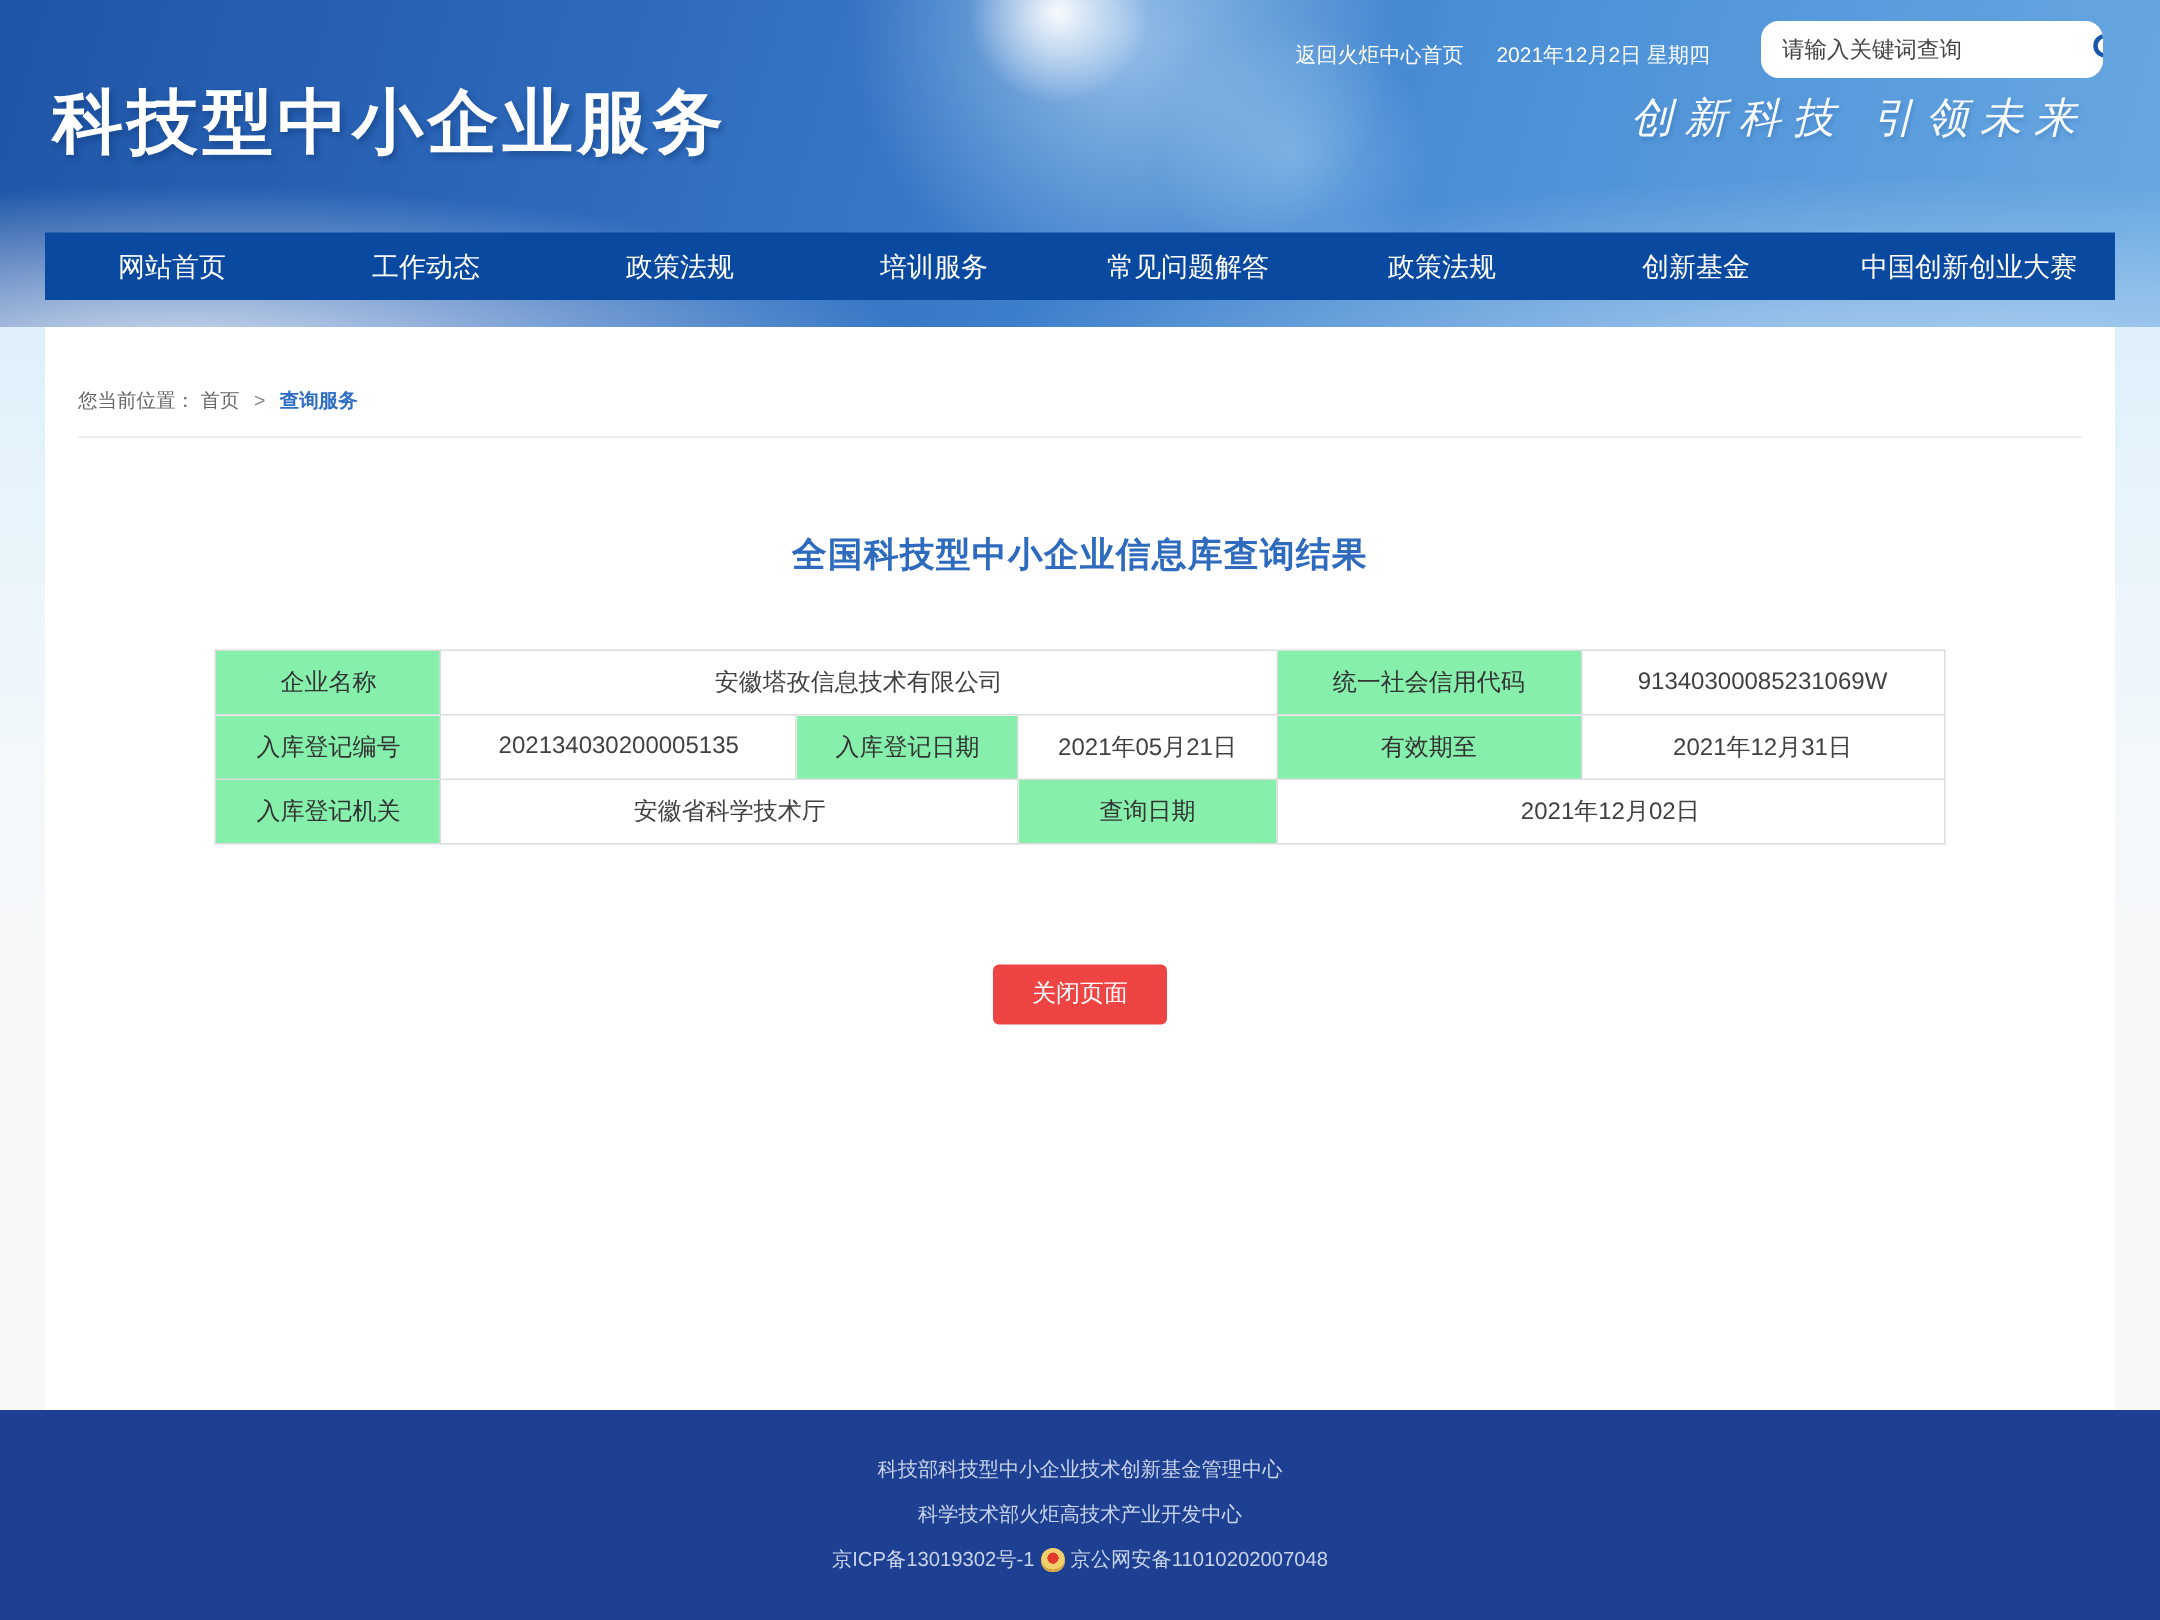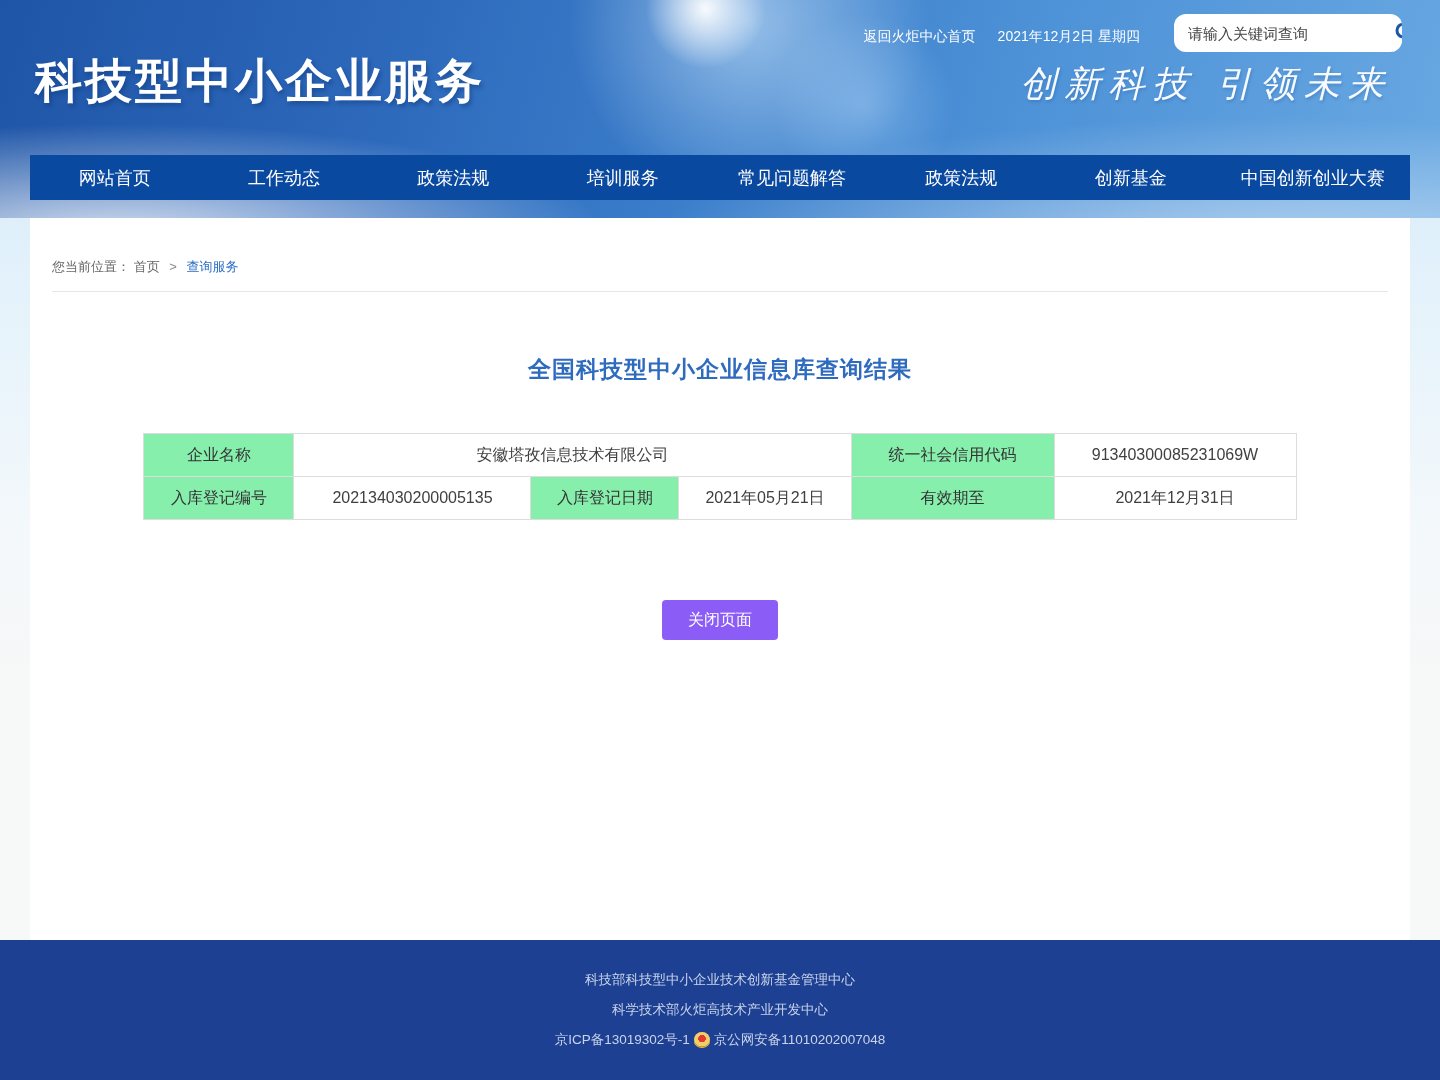--- a/index.html
+++ b/index.html
@@ -40,21 +40,21 @@
   .logo {
     position:absolute; top:50px; left:35px;
     font-family:"Liberation Serif","DejaVu Serif",serif;
     font-weight:bold; font-size:47px; letter-spacing:3px; color:#ffffff;
     text-shadow:2px 3px 4px rgba(10,50,110,.45);
     white-space:nowrap;
   }
   .slogan {
     position:absolute; top:60px; right:48px;
     font-family:"DejaVu Serif","Liberation Serif",serif;
-    font-style:italic; font-size:36px; letter-spacing:8px;
+    font-style:italic; font-size:28px; letter-spacing:8px;
     color:rgba(255,255,255,.96); white-space:nowrap;
     text-shadow:1px 2px 3px rgba(30,80,150,.3);
   }
 
   
   .nav {
     position:absolute; top:155px; left:30px; width:1380px; height:45px;
     background:#0a49a0; display:flex; align-items:stretch;
   }
   .nav-item {
@@ -67,39 +67,39 @@
   .content {
     position:absolute; top:218px; left:30px; width:1380px; height:722px;
     background:#ffffff;
   }
   .breadcrumb {
     margin:0 22px; padding:40px 0 15px 0; font-size:13px; color:#666;
     border-bottom:1px solid #e7e7e7;
   }
   .breadcrumb a { text-decoration:none; cursor:pointer; }
   .breadcrumb a.home { color:#666; }
-  .breadcrumb a.current { color:#2e6fc4; }
+  .breadcrumb a.current { color:#2e6fc4;font-weight:bold; }
   .breadcrumb .sep { margin:0 6px; color:#888; }
   .page-title {
     margin-top:62px; text-align:center;
     font-size:23px; font-weight:bold; color:#2e6bbf; letter-spacing:1px;
   }
   table.result {
     margin:48px auto 0 auto; border-collapse:collapse; width:1152px; table-layout:fixed;
   }
   table.result td {
     border:1px solid #ddd; height:43px; text-align:center;
     font-size:16px; color:#404040; background:#ffffff; padding:0 6px;
     overflow:hidden; white-space:nowrap;
   }
   table.result td.lbl { background:#86efac; color:#333; }
   .btn-row { text-align:center; margin-top:80px; }
   .close-btn {
     display:inline-block; width:116px; height:40px; line-height:40px;
-    background:#8b5cf6; color:#ffffff; font-size:16px; text-align:center;
+    background:#ef4444; color:#ffffff; font-size:16px; text-align:center;
     border:none; border-radius:4px; cursor:pointer; font-family:inherit;
   }
 
   
   .footer {
     position:absolute; top:940px; left:0; width:1440px; height:140px;
     background:#1d4092; color:#c9d4ea; font-size:13.5px; text-align:center;
     padding-top:25px; line-height:30px;
   }
   .footer .row4 { display:flex; align-items:center; justify-content:center; gap:4px; }
@@ -172,20 +172,26 @@
         <td>91340300085231069W</td>
       </tr>
       <tr>
         <td class="lbl">入库登记编号</td>
         <td>202134030200005135</td>
         <td class="lbl">入库登记日期</td>
         <td>2021年05月21日</td>
         <td class="lbl">有效期至</td>
         <td>2021年12月31日</td>
       </tr>
+      <tr>
+        <td class="lbl">入库登记机关</td>
+        <td colspan="2">安徽省科学技术厅</td>
+        <td class="lbl">查询日期</td>
+        <td colspan="2">2021年12月02日</td>
+      </tr>
     </tbody>
       </table>
 
     <div class="btn-row">
       <button class="close-btn">关闭页面</button>
     </div>
   </div>
 
   <div class="footer">
     <div>科技部科技型中小企业技术创新基金管理中心</div>

